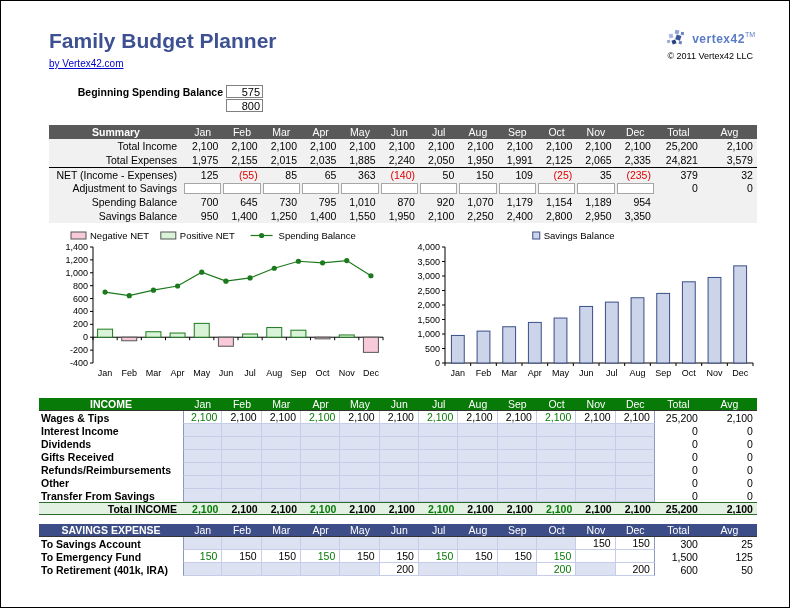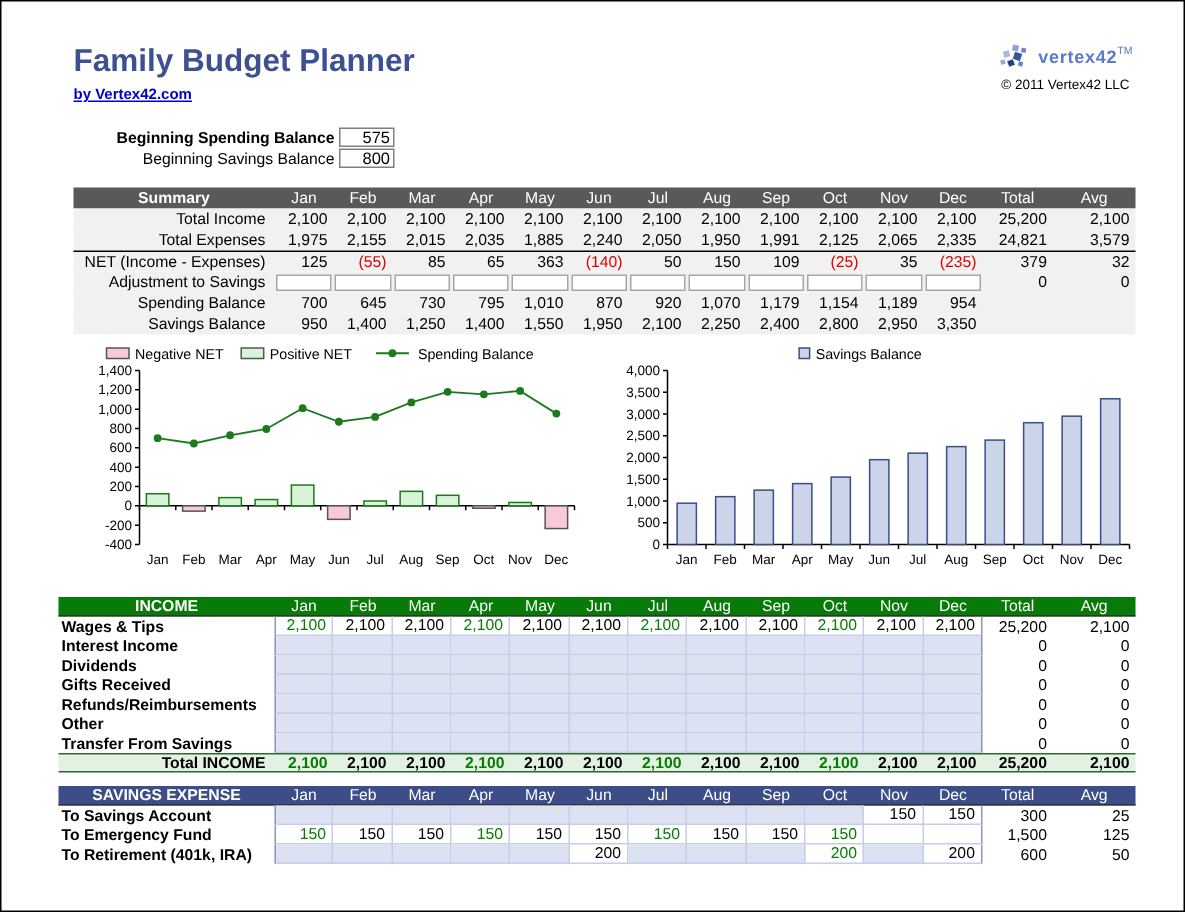--- a/index.html
+++ b/index.html
@@ -1,20 +1,20 @@
 <!DOCTYPE html>
 <html><head>
 <meta charset="utf-8">
 <style>
   * { margin:0; padding:0; box-sizing:border-box; }
   body { font-family:"Liberation Sans", sans-serif; background:#fff; }
   .page { position:relative; width:790px; height:608px; border:1px solid #000; background:#fff; overflow:hidden; }
 
   .title { position:absolute; left:48px; top:28px; font-size:21px; font-weight:bold; color:#3d5192; }
-  .byline { position:absolute; left:48px; top:57px; font-size:10px; color:#0000cc; text-decoration:underline; font-weight:bold; cursor:pointer; }
+  .byline { position:absolute; left:48px; top:57px; font-size:10px; color:#0000cc; text-decoration:underline; font-weight:normal; cursor:pointer; }
   .logo { position:absolute; right:34px; top:28px; text-align:right; }
   .logo .brandline { display:flex; align-items:center; justify-content:flex-end; gap:4px; }
   .logo .brand { font-size:12px; font-weight:bold; color:#5b7bc7; letter-spacing:0.5px; }
   .logo .tm { font-size:7px; color:#5b7bc7; vertical-align:super; }
   .logo .copyright { font-size:9px; color:#000; margin-top:4px; margin-right:2px; }
 
   .beglabel { position:absolute; left:48px; width:174px; font-size:10.5px; text-align:right; }
   .begbox { position:absolute; left:225px; width:37px; height:13px; border:1px solid #808080; background:#fff; font-size:11px; text-align:right; padding-right:2px; line-height:12px; }
 
   
@@ -71,21 +71,20 @@
         <rect x="6" y="11" width="4" height="4" fill="#2c3f7a" transform="rotate(-20 8 13)"></rect>
         <rect x="13" y="12" width="3" height="3" fill="#6b84c4" transform="rotate(14 14 13)"></rect>
       </svg>
       <span><span class="brand">vertex42</span><sup class="tm">TM</sup></span>
     </div>
     <div class="copyright">© 2011 Vertex42 LLC</div>
   </div>
 
   <div class="beglabel" style="top:85px;font-weight:bold;">Beginning Spending Balance</div>
   <div class="begbox" style="top:84px;">575</div>
-  <div class="beglabel" style="top:99px;">Beginning Savings Balance</div>
   <div class="begbox" style="top:98px;">800</div>
 
   <div id="summary-table">
       <div class="trow sumrow shead">
         <div class="c ctr headlbl">Summary</div>
         <div class="c ctr">Jan</div>
         <div class="c ctr">Feb</div>
         <div class="c ctr">Mar</div>
         <div class="c ctr">Apr</div>
         <div class="c ctr">May</div>

